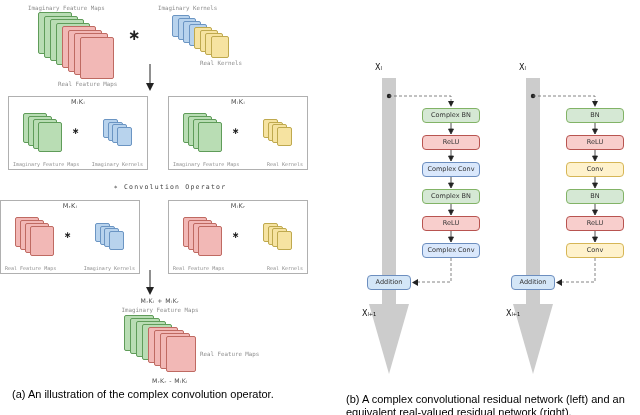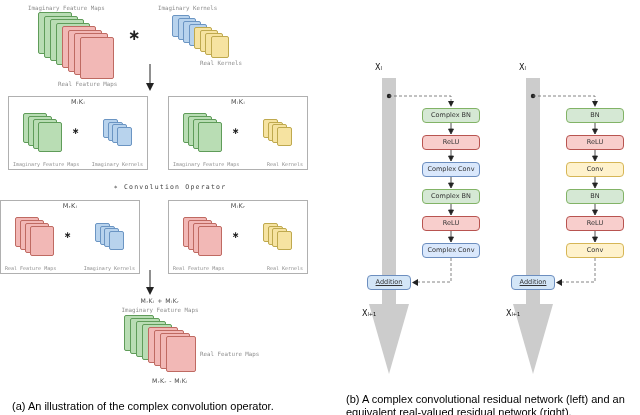--- a/index.html
+++ b/index.html
@@ -38,21 +38,21 @@
   .netdiag{position:absolute;width:152px;height:322px;top:62px;}
   .netdiag.d1{left:28px;}  
   .netdiag.d2{left:172px;} 
   .netsvg{position:absolute;left:0;top:0;}
   .node{position:absolute;left:60px;width:58px;height:15px;box-sizing:border-box;border:1px solid;
         border-radius:4px;text-align:center;font-size:6.5px;line-height:13px;color:#333;white-space:nowrap;}
   .n-bn{background:var(--node-green);border-color:var(--node-green-border);}
   .n-relu{background:var(--node-red);border-color:var(--node-red-border);}
   .n-convc{background:var(--node-blue);border-color:var(--node-blue-border);}
   .n-conv{background:var(--node-yellow);border-color:var(--node-yellow-border);}
-  .node.addition{left:5px;top:213px;width:44px;background:var(--node-addition);border-color:var(--node-addition-border);text-decoration:underline;}
+  .node.addition{left:5px;top:213px;width:44px;background:var(--node-addition);border-color:var(--node-addition-border);}
   .nt1{top:46px;} .nt2{top:73px;} .nt3{top:100px;} .nt4{top:127px;} .nt5{top:154px;} .nt6{top:181px;}
   .xlabel{position:absolute;font-size:8px;color:#111;white-space:nowrap;}
   .xin{left:13px;top:1px;} .xout{left:0px;top:247px;}
 </style>
 </head>
 <body>
 
 <div class="page">
 
   <section class="fig-a">
@@ -183,21 +183,21 @@
       <i class="sheet m2 g" style="left:12px;top:6px"></i>
       <i class="sheet m2 g" style="left:18px;top:9px"></i>
       <i class="sheet m2 r" style="left:24px;top:12px"></i>
       <i class="sheet m2 r" style="left:30px;top:15px"></i>
       <i class="sheet m2 r" style="left:36px;top:18px"></i>
       <i class="sheet m2 r" style="left:42px;top:21px"></i>
     </div>
     <span class="tlabel" style="left:200px;top:351px">Real Feature Maps</span>
     <span class="oform" style="left:105px;top:377px;width:130px">MᵣKᵣ - MᵢKᵢ</span>
 
-    <p class="caption" style="left:0;top:388px;width:332px">(a) An illustration of the complex convolution operator.</p>
+    <p class="caption" style="left:0;top:376px;width:332px">(a) An illustration of the complex convolution operator.</p>
   </section>
 
   <section class="fig-b">
 
     <div class="netdiag d1">
       <svg class="netsvg" width="152" height="322" viewBox="0 0 152 322">
         <rect x="20" y="16" width="14" height="226" fill="var(--ribbon)"></rect>
         <polygon points="7,242 47,242 27,312" fill="var(--ribbon)"></polygon>
         <circle cx="27" cy="34" r="2.2" fill="#222"></circle>
         <polyline points="27,34 89,34 89,40" fill="none" stroke="#666" stroke-width="0.8" stroke-dasharray="3,2"></polyline>

